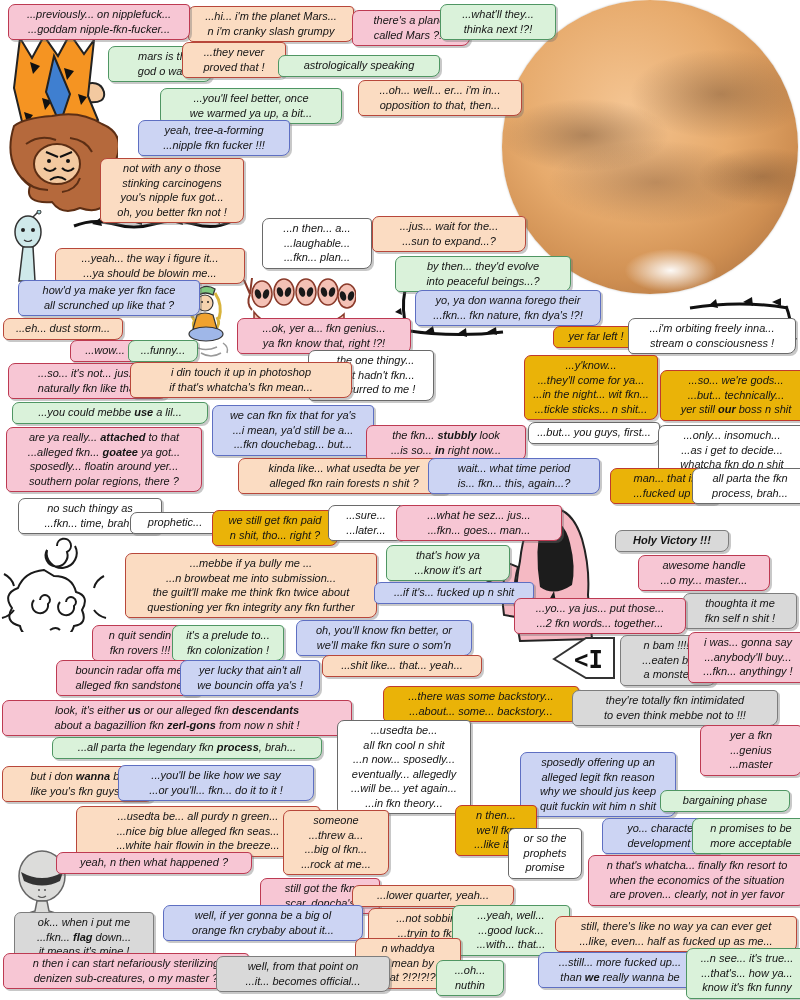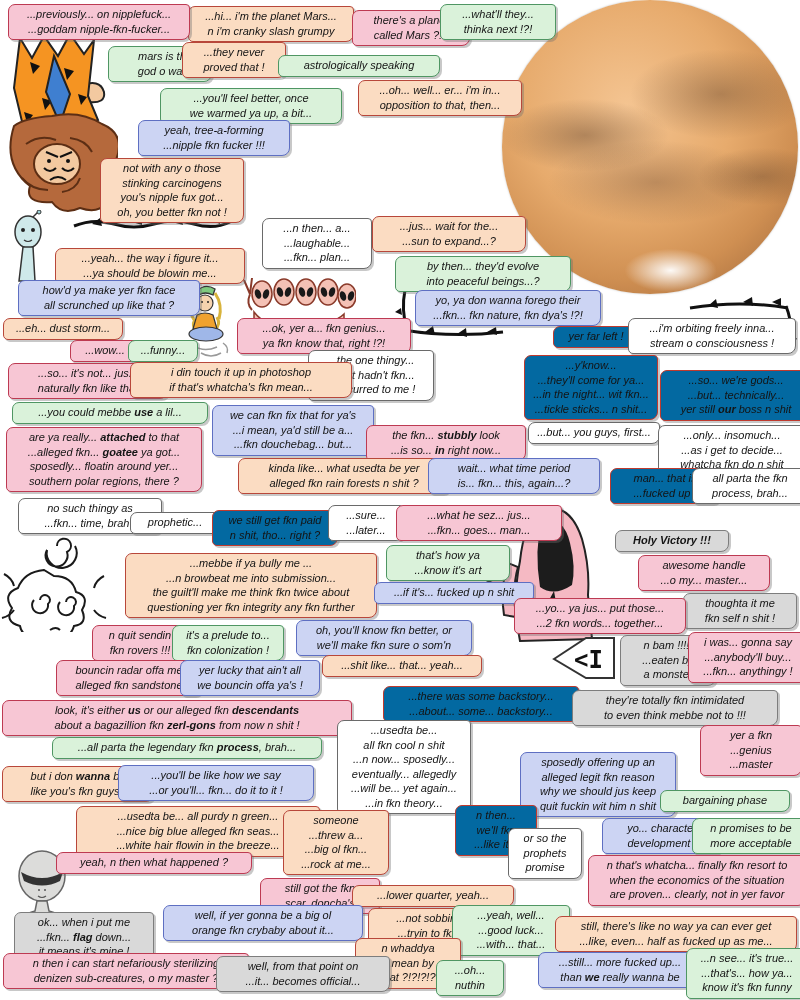--- a/index.html
+++ b/index.html
@@ -9,21 +9,21 @@
           padding:2px 6px 3px;font-style:italic;font-size:11px;line-height:1.32;
           text-align:center;color:#141414;box-shadow:2px 2px 0 rgba(110,110,110,.38);
           background:#fff;white-space:nowrap;}
   .bubble b{font-weight:bold;}
   .b-pink  {background:#f7c6d4;border-color:#bd3a52;}
   .b-orange{background:#fbdcc2;border-color:#b8473a;}
   .b-green {background:#daf2da;border-color:#4f9663;}
   .b-blue  {background:#ccd4f3;border-color:#5e6fc2;}
   .b-gray  {background:#d9d9d9;border-color:#7d7d7d;}
   .b-wgray {background:#ffffff;border-color:#6a6a6a;}
-  .b-wred  {background:#0369a1;border-color:#bf3a2e;}
+  .b-wred  {background:#eab308;border-color:#bf3a2e;}
   .art{position:absolute;z-index:1;}
   #mars{position:absolute;z-index:0;left:502px;top:0px;width:296px;height:294px;border-radius:50%;
     background:
       radial-gradient(ellipse 64px 30px at 57% 92%, rgba(255,255,255,.95), rgba(255,255,255,0) 72%),
       radial-gradient(ellipse 120px 52px at 28% 46%, rgba(92,62,40,.42), rgba(92,62,40,0) 70%),
       radial-gradient(ellipse 130px 64px at 74% 32%, rgba(92,62,40,.40), rgba(92,62,40,0) 70%),
       radial-gradient(ellipse 150px 58px at 52% 62%, rgba(100,66,44,.34), rgba(100,66,44,0) 72%),
       radial-gradient(ellipse 90px 40px at 88% 60%, rgba(92,62,40,.38), rgba(92,62,40,0) 72%),
       radial-gradient(circle at 42% 36%, #f4c491 0%, #e7ab6d 42%, #cf8f52 68%, #ad7240 88%, #8f5c34 100%);
     box-shadow:0 0 2px rgba(140,140,140,.6);}

